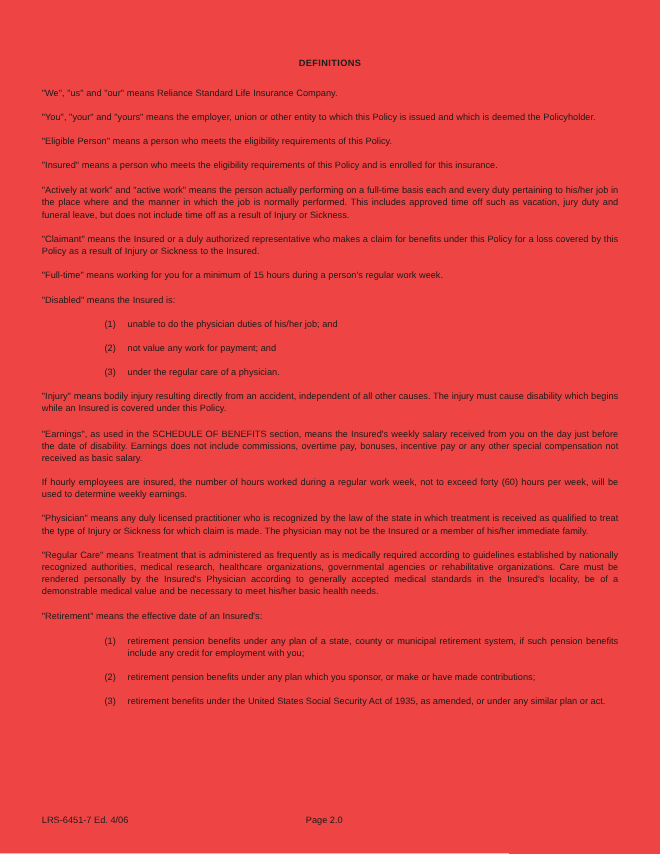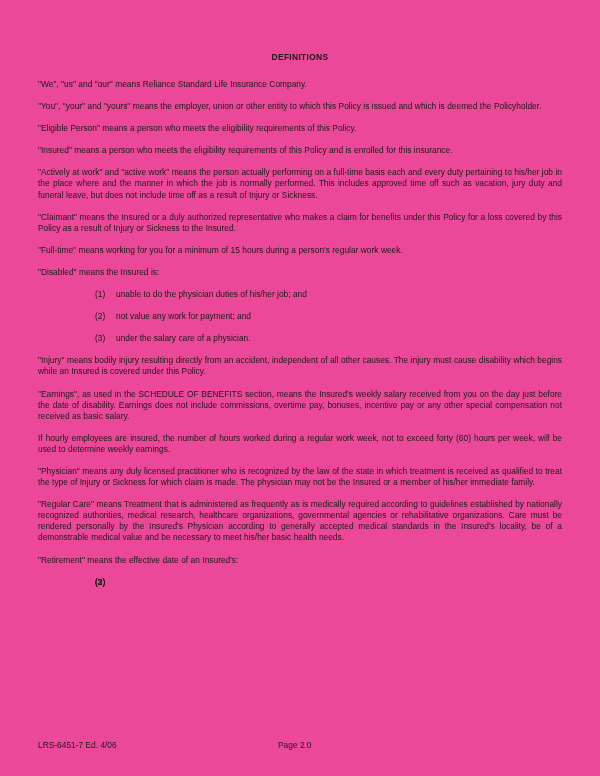--- a/index.html
+++ b/index.html
@@ -14,21 +14,21 @@
     font-family: "Liberation Sans", sans-serif;
     color: #1a1a1a;
     -webkit-font-smoothing: antialiased;
   }
   .page {
     position: relative;
     width: 600px;
     height: 776px;
     box-sizing: border-box;
     padding: 0;
-    background: #ec4899;
+    background: #ef4444;
     overflow: hidden;
   }
   .content {
     position: absolute;
     left: 38px;
     top: 52px;
     width: 524px;
   }
   .doc-title {
     font-size: 8.4px;
@@ -113,40 +113,43 @@
       <li>
         <span class="marker">(1)</span>
         <span>unable to do the physician duties of his/her job; and</span>
       </li>
       <li>
         <span class="marker">(2)</span>
         <span>not value any work for payment; and</span>
       </li>
       <li>
         <span class="marker">(3)</span>
-        <span>under the salary care of a physician.</span>
+        <span>under the regular care of a physician.</span>
       </li>
     </ol>
 
     <p class="para">"Injury" means bodily injury resulting directly from an accident, independent of all other causes.  The injury must cause disability which begins while an Insured is covered under this Policy.</p>
     <p class="para">"Earnings", as used in the SCHEDULE OF BENEFITS section, means the Insured's weekly salary received from you on the day just before the date of disability. Earnings does not include commissions, overtime pay, bonuses, incentive pay or any other special compensation not received as basic salary.</p>
     <p class="para">If hourly employees are insured, the number of hours worked during a regular work week, not to exceed forty (60) hours per week, will be used to determine weekly earnings.</p>
     <p class="para">"Physician" means any duly licensed practitioner who is recognized by the law of the state in which treatment is received as qualified to treat the type of Injury or Sickness for which claim is made. The physician may not be the Insured or a member of his/her immediate family.</p>
     <p class="para">"Regular Care" means Treatment that is administered as frequently as is medically required according to guidelines established by nationally recognized authorities, medical research, healthcare organizations, governmental agencies or rehabilitative organizations.  Care must be rendered personally by the Insured's Physician according to generally accepted medical standards in the Insured's locality, be of a demonstrable medical value and be necessary to meet his/her basic health needs.</p>
     <p class="para">"Retirement" means the effective date of an Insured's:</p>
 
     <ol class="numlist">
       <li>
         <span class="marker">(1)</span>
+        <span>retirement pension benefits under any plan of a state, county or municipal retirement system, if such pension benefits include any credit for employment with you;</span>
       </li>
       <li>
         <span class="marker">(2)</span>
+        <span>retirement pension benefits under any plan which you sponsor, or make or have made contributions;</span>
       </li>
       <li>
         <span class="marker">(3)</span>
+        <span>retirement benefits under the United States Social Security Act of 1935, as amended, or under any similar plan or act.</span>
       </li>
     </ol>
 
   </div>
 
   <div class="footer">
     <span class="doc-id">LRS-6451-7 Ed. 4/06</span>
     <span class="page-num">Page 2.0</span>
   </div>
 </div>

